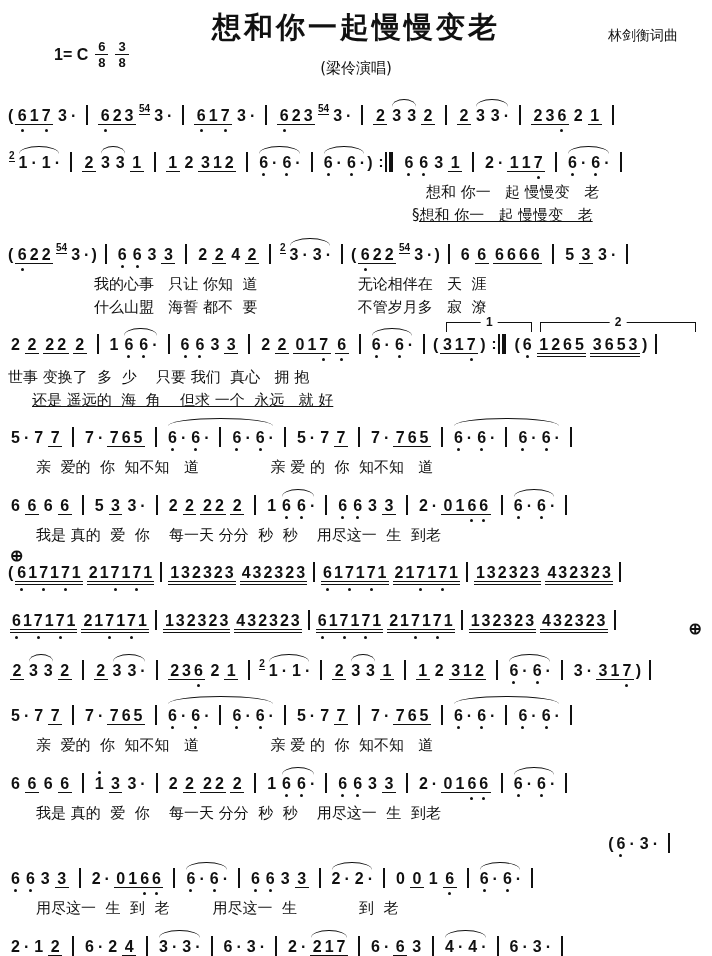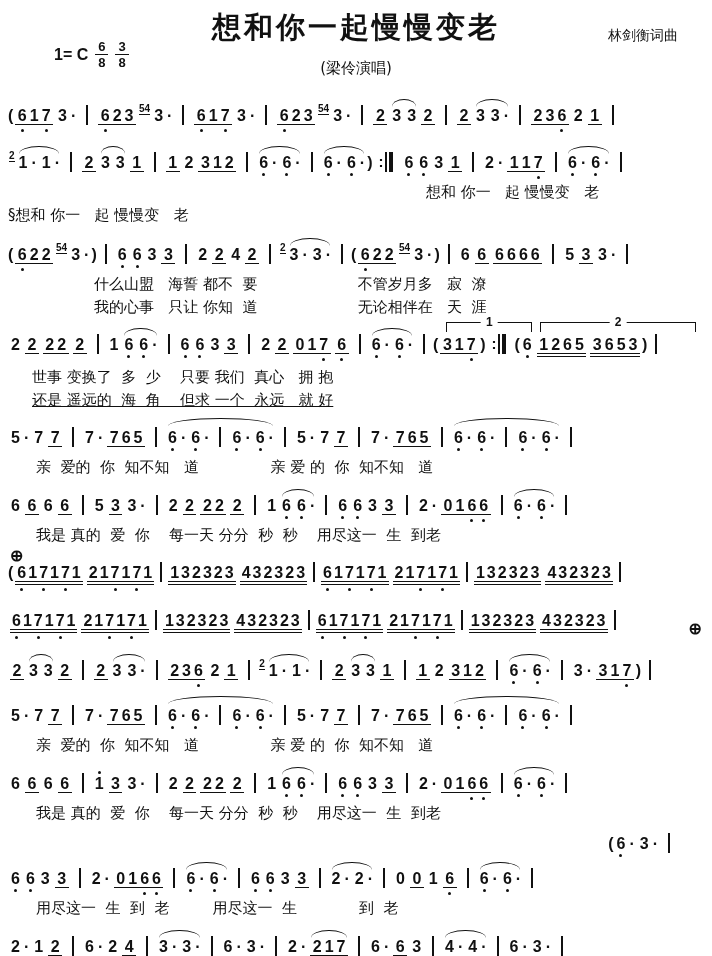--- a/index.html
+++ b/index.html
@@ -76,36 +76,36 @@
     <div class="composer">林剑衡词曲</div>
   </div>
 
   <div id="score">
       <div class="system">
         <div class="notes"><span class="paren">(</span><span class="bg b1"><span class="n lo">6</span><span class="n">1</span><span class="n lo">7</span></span><span class="n">3</span><span class="aug">·</span><span class="bar"></span><span class="bg b1"><span class="n lo">6</span><span class="n">2</span><span class="n">3</span></span><span class="grace">54</span><span class="n">3</span><span class="aug">·</span><span class="bar"></span><span class="bg b1"><span class="n lo">6</span><span class="n">1</span><span class="n lo">7</span></span><span class="n">3</span><span class="aug">·</span><span class="bar"></span><span class="bg b1"><span class="n lo">6</span><span class="n">2</span><span class="n">3</span></span><span class="grace">54</span><span class="n">3</span><span class="aug">·</span><span class="bar"></span><span class="bg b1"><span class="n">2</span></span><span class="slur"><span class="n">3</span><span class="n">3</span></span><span class="bg b1"><span class="n">2</span></span><span class="bar"></span><span class="bg b1"><span class="n">2</span></span><span class="slur"><span class="n">3</span><span class="n">3</span><span class="aug">·</span></span><span class="bar"></span><span class="bg b1"><span class="n">2</span><span class="n">3</span><span class="n lo">6</span></span><span class="n">2</span><span class="bg b1"><span class="n">1</span></span><span class="bar"></span></div>
       </div>
       <div class="system">
         <div class="notes"><span class="grace">2</span><span class="slur"><span class="n">1</span><span class="aug">·</span><span class="n">1</span><span class="aug">·</span></span><span class="bar"></span><span class="bg b1"><span class="n">2</span></span><span class="slur"><span class="n">3</span><span class="n">3</span></span><span class="bg b1"><span class="n">1</span></span><span class="bar"></span><span class="bg b1"><span class="n">1</span></span><span class="n">2</span><span class="bg b1"><span class="n">3</span><span class="n">1</span><span class="n">2</span></span><span class="bar"></span><span class="slur"><span class="n lo">6</span><span class="aug">·</span><span class="n lo">6</span><span class="aug">·</span></span><span class="bar"></span><span class="slur"><span class="n lo">6</span><span class="aug">·</span><span class="n lo">6</span><span class="aug">·</span></span><span class="paren">)</span><span class="rdots">:</span><span class="bar inrep"></span><span class="bar barthick"></span><span class="n lo">6</span><span class="n lo">6</span><span class="n">3</span><span class="bg b1"><span class="n">1</span></span><span class="bar"></span><span class="n">2</span><span class="aug">·</span><span class="bg b1"><span class="n">1</span><span class="n">1</span><span class="n lo">7</span></span><span class="bar"></span><span class="slur"><span class="n lo">6</span><span class="aug">·</span><span class="n lo">6</span><span class="aug">·</span></span><span class="bar"></span></div>
         <div class="lyr" style="margin-left: 418px;">想和 你一   起 慢慢变   老</div>
-        <div class="lyr" style="">§想和 你一   起 慢慢变   老</div>
+        <div class="lyr" style="margin-left: 404px; text-decoration: underline;">§想和 你一   起 慢慢变   老</div>
       </div>
       <div class="system">
         <div class="notes"><span class="paren">(</span><span class="bg b1"><span class="n lo">6</span><span class="n">2</span><span class="n">2</span></span><span class="grace">54</span><span class="n">3</span><span class="aug">·</span><span class="paren">)</span><span class="bar"></span><span class="n lo">6</span><span class="n lo">6</span><span class="n">3</span><span class="bg b1"><span class="n">3</span></span><span class="bar"></span><span class="n">2</span><span class="bg b1"><span class="n">2</span></span><span class="n">4</span><span class="bg b1"><span class="n">2</span></span><span class="bar"></span><span class="grace">2</span><span class="slur"><span class="n">3</span><span class="aug">·</span><span class="n">3</span><span class="aug">·</span></span><span class="bar"></span><span class="paren">(</span><span class="bg b1"><span class="n lo">6</span><span class="n">2</span><span class="n">2</span></span><span class="grace">54</span><span class="n">3</span><span class="aug">·</span><span class="paren">)</span><span class="bar"></span><span class="n">6</span><span class="bg b1"><span class="n">6</span></span><span class="bg b1"><span class="n">6</span><span class="n">6</span><span class="n">6</span><span class="n">6</span></span><span class="bar"></span><span class="n">5</span><span class="bg b1"><span class="n">3</span></span><span class="n">3</span><span class="aug">·</span><span class="bar"></span></div>
+        <div class="lyr" style="margin-left: 86px;">我的心事   只让 你知  道                     无论相伴在   天  涯</div>
         <div class="lyr" style="margin-left: 86px;">什么山盟   海誓 都不  要                     不管岁月多   寂  潦</div>
-        <div class="lyr" style="margin-left: 86px;">我的心事   只让 你知  道                     无论相伴在   天  涯</div>
       </div>
       <div class="system">
         <div class="volta" style="left: 63%; width: 12%;">
           <span class="vl">1</span>
         </div>
         <div class="volta" style="left: 76.5%; width: 22%;">
           <span class="vl">2</span>
         </div>
         <div class="notes"><span class="n">2</span><span class="bg b1"><span class="n">2</span></span><span class="bg b1"><span class="n">2</span><span class="n">2</span></span><span class="bg b1"><span class="n">2</span></span><span class="bar"></span><span class="n">1</span><span class="slur"><span class="n lo">6</span><span class="n lo">6</span><span class="aug">·</span></span><span class="bar"></span><span class="n lo">6</span><span class="n lo">6</span><span class="n">3</span><span class="bg b1"><span class="n">3</span></span><span class="bar"></span><span class="n">2</span><span class="bg b1"><span class="n">2</span></span><span class="bg b1"><span class="n">0</span><span class="n">1</span><span class="n lo">7</span></span><span class="bg b1"><span class="n lo">6</span></span><span class="bar"></span><span class="slur"><span class="n lo">6</span><span class="aug">·</span><span class="n lo">6</span><span class="aug">·</span></span><span class="bar"></span><span class="paren">(</span><span class="bg b1"><span class="n">3</span><span class="n">1</span><span class="n lo">7</span></span><span class="paren">)</span><span class="rdots">:</span><span class="bar inrep"></span><span class="bar barthick"></span><span class="paren">(</span><span class="n lo">6</span><span class="bg b2"><span class="n">1</span><span class="n">2</span><span class="n">6</span><span class="n">5</span></span><span class="bg b2"><span class="n">3</span><span class="n">6</span><span class="n">5</span><span class="n">3</span></span><span class="paren">)</span><span class="bar"></span></div>
-        <div class="lyr" style="margin-left: 24px;">世事 变换了  多  少    只要 我们  真心   拥 抱</div>
+        <div class="lyr" style="">世事 变换了  多  少    只要 我们  真心   拥 抱</div>
         <div class="lyr" style="margin-left: 24px; text-decoration: underline;">还是 遥远的  海  角    但求 一个  永远   就 好</div>
       </div>
       <div class="system">
         <div class="notes"><span class="n">5</span><span class="aug">·</span><span class="n">7</span><span class="bg b1"><span class="n">7</span></span><span class="bar"></span><span class="n">7</span><span class="aug">·</span><span class="bg b1"><span class="n">7</span><span class="n">6</span><span class="n">5</span></span><span class="bar"></span><span class="slur"><span class="n lo">6</span><span class="aug">·</span><span class="n lo">6</span><span class="aug">·</span><span class="bar"></span><span class="n lo">6</span><span class="aug">·</span><span class="n lo">6</span><span class="aug">·</span></span><span class="bar"></span><span class="n">5</span><span class="aug">·</span><span class="n">7</span><span class="bg b1"><span class="n">7</span></span><span class="bar"></span><span class="n">7</span><span class="aug">·</span><span class="bg b1"><span class="n">7</span><span class="n">6</span><span class="n">5</span></span><span class="bar"></span><span class="slur"><span class="n lo">6</span><span class="aug">·</span><span class="n lo">6</span><span class="aug">·</span><span class="bar"></span><span class="n lo">6</span><span class="aug">·</span><span class="n lo">6</span><span class="aug">·</span></span><span class="bar"></span></div>
         <div class="lyr" style="margin-left: 28px;">亲  爱的  你  知不知   道               亲 爱 的  你  知不知   道</div>
       </div>
       <div class="system">
         <div class="notes"><span class="n">6</span><span class="bg b1"><span class="n">6</span></span><span class="n">6</span><span class="bg b1"><span class="n">6</span></span><span class="bar"></span><span class="n">5</span><span class="bg b1"><span class="n">3</span></span><span class="n">3</span><span class="aug">·</span><span class="bar"></span><span class="n">2</span><span class="bg b1"><span class="n">2</span></span><span class="bg b1"><span class="n">2</span><span class="n">2</span></span><span class="bg b1"><span class="n">2</span></span><span class="bar"></span><span class="n">1</span><span class="slur"><span class="n lo">6</span><span class="n lo">6</span><span class="aug">·</span></span><span class="bar"></span><span class="n lo">6</span><span class="n lo">6</span><span class="n">3</span><span class="bg b1"><span class="n">3</span></span><span class="bar"></span><span class="n">2</span><span class="aug">·</span><span class="bg b1"><span class="n">0</span><span class="n">1</span><span class="n lo">6</span><span class="n lo">6</span></span><span class="bar"></span><span class="slur"><span class="n lo">6</span><span class="aug">·</span><span class="n lo">6</span><span class="aug">·</span></span><span class="bar"></span></div>
         <div class="lyr" style="margin-left: 28px;">我是 真的  爱  你    每一天 分分  秒  秒    用尽这一  生  到老</div>
       </div>

